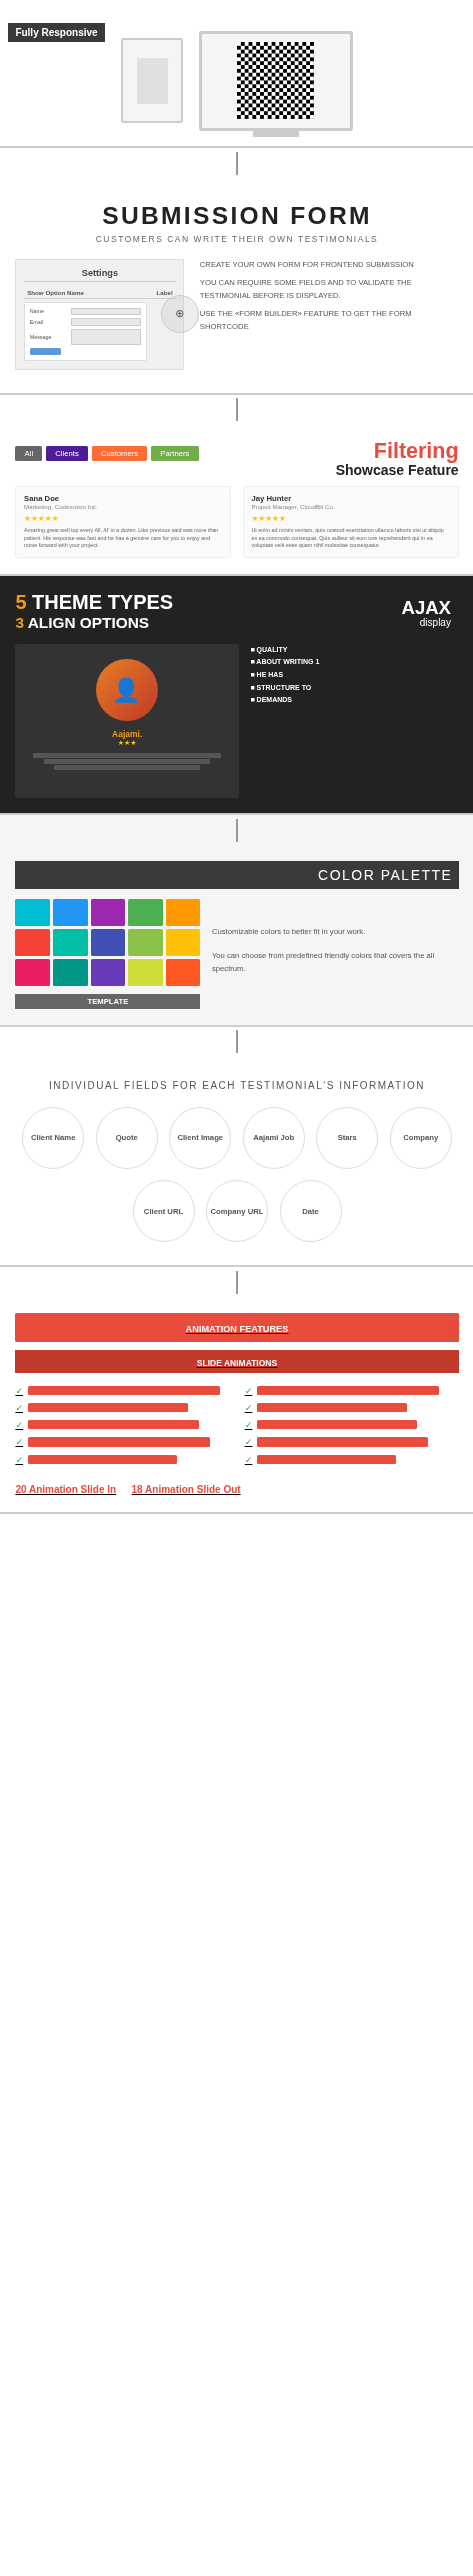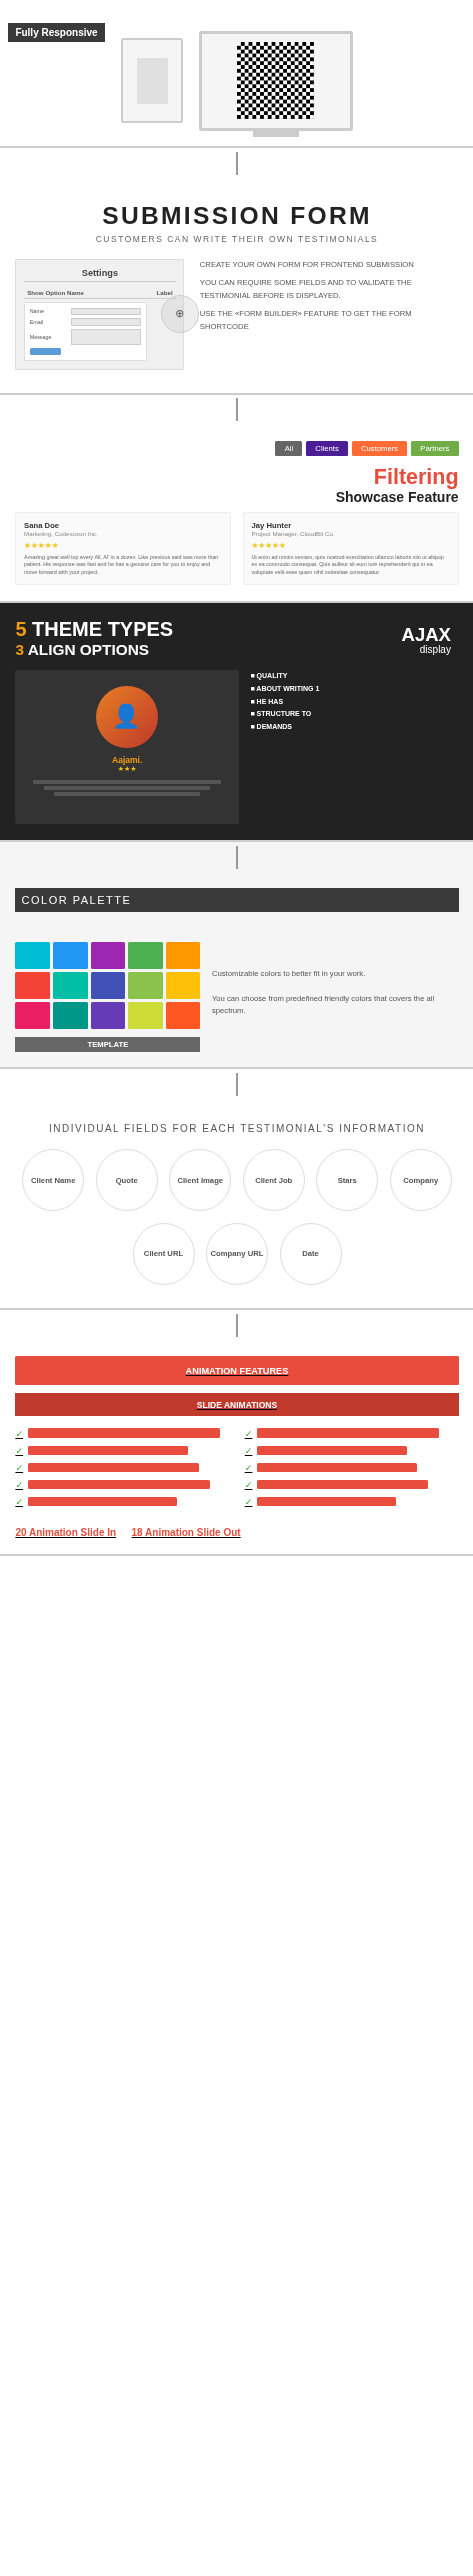--- a/index.html
+++ b/index.html
@@ -509,21 +509,21 @@
       <p>USE THE «FORM BUILDER» FEATURE TO GET THE FORM SHORTCODE</p>
     </div>
   </div>
 </div>
 
 <div class="v-connector">
   <div class="v-line"></div>
 </div>
 
 <div class="section-filtering">
-  <div style="display:flex; align-items:flex-end; justify-content:space-between;flex-direction:column;">
+  <div style="display:flex; align-items:center; justify-content:space-between;">
     <div class="filter-buttons">
       <button class="filter-btn filter-btn-all">All</button>
       <button class="filter-btn filter-btn-clients">Clients</button>
       <button class="filter-btn filter-btn-customers">Customers</button>
       <button class="filter-btn filter-btn-partners">Partners</button>
     </div>
     <div class="filter-right">
       <div class="filtering-title">Filtering</div>
       <div class="showcase-title">Showcase Feature</div>
     </div>
@@ -582,21 +582,21 @@
       </div>
     </div>
   </div>
 </div>
 
 <div class="v-connector" style="background:#f5f5f5;">
   <div class="v-line"></div>
 </div>
 
 <div class="section-colors">
-  <div class="section-dark-header" style="background:#3a3a3a; color:#fff; padding:6.2px; text-align:left; font-size:11px; letter-spacing:1.5px; margin-bottom:22px;">COLOR PALETTE</div>
+  <div class="section-dark-header" style="background:#3a3a3a; color:#fff; padding:6.2px; text-align:right; font-size:14px; letter-spacing:1.5px; margin-bottom:2px;">COLOR PALETTE</div>
   <div class="colors-content">
     <div>
       <div class="color-grid" id="color-grid">
 
       <div class="color-cell" style="background: rgb(0, 188, 212);"></div>
           <div class="color-cell" style="background: rgb(33, 150, 243);"></div>
           <div class="color-cell" style="background: rgb(156, 39, 176);"></div>
           <div class="color-cell" style="background: rgb(76, 175, 80);"></div>
           <div class="color-cell" style="background: rgb(255, 152, 0);"></div>
           <div class="color-cell" style="background: rgb(244, 67, 54);"></div>
@@ -624,21 +624,21 @@
   <div class="v-line"></div>
 </div>
 
 <div class="section-fields">
   <p class="fields-title">INDIVIDUAL FIELDS FOR EACH TESTIMONIAL'S INFORMATION</p>
   <div class="fields-grid" id="fields-grid">
 
   <div class="field-circle">Client Name</div>
       <div class="field-circle">Quote</div>
       <div class="field-circle">Client Image</div>
-      <div class="field-circle">Client Job</div>
+      <div class="field-circle">Aajami Job</div>
       <div class="field-circle">Stars</div>
       <div class="field-circle">Company</div>
       <div class="field-circle">Client URL</div>
       <div class="field-circle">Company URL</div>
       <div class="field-circle">Date</div>
     </div>
 </div>
 
 <div class="v-connector">
   <div class="v-line"></div>

